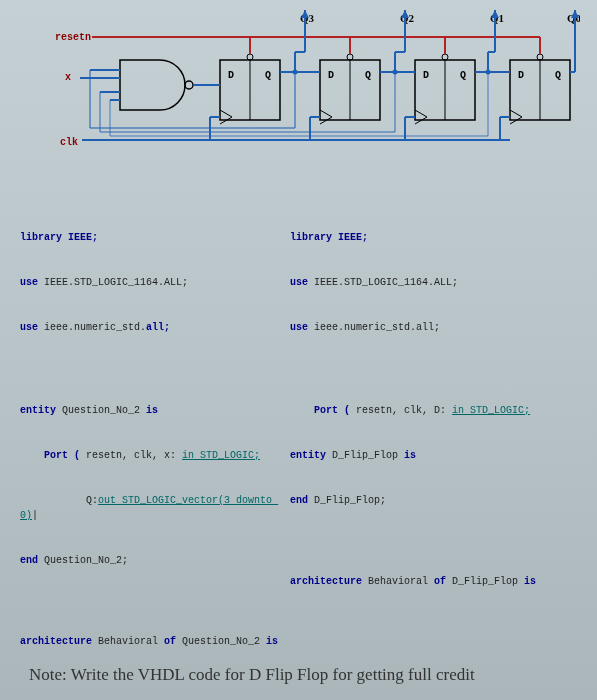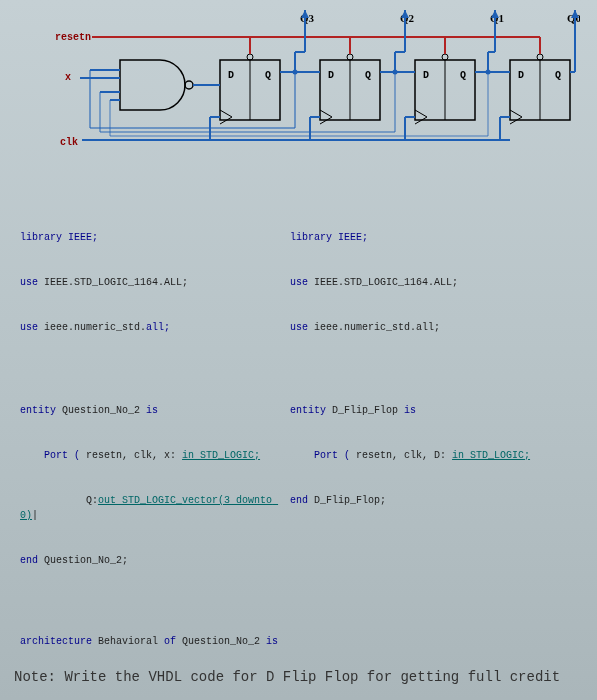--- a/index.html
+++ b/index.html
@@ -41,29 +41,29 @@
       flex: 1;
       line-height: 1.5;
       white-space: pre-wrap;
     }
     .col-left {
       flex: 0 0 260px;
     }
     .col-right {
       flex: 1;
     }
-    .kw-blue { color: #00008b; font-weight: normal; }
+    .kw-blue { color: #00008b; font-weight: bold; }
     .kw-teal { color: #006666; text-decoration: underline; }
     .txt { color: #222; text-align: right; }
     .note {
       position: absolute;
       bottom: 15px;
-      left: 14px;
-      font-family: Liberation Mono, monospace;
-      font-size: 14px;
+      left: 29px;
+      font-family: Liberation Serif, serif;
+      font-size: 17px;
       color: #333;
     }
     .gap-sm {
       height: 30px;
     }
     .q-label {
       font-family: "Times New Roman", serif;
       font-size: 11px;
       font-weight: bold;
     }
@@ -208,24 +208,25 @@
       
       
       
     </div>
 
     <div class="col col-right">
       <div><span class="kw-blue">library IEEE;</span></div>
       <div><span class="kw-blue">use </span><span class="txt">IEEE.STD_LOGIC_1164.ALL</span><span class="txt">;</span></div>
       <div><span class="kw-blue">use </span><span class="txt">ieee.numeric_std.all;</span></div>
       <div style="height:8px"></div>
+      <div><span class="kw-blue">    Port ( </span><span class="txt">resetn, clk, D: </span><span class="kw-teal">in STD_LOGIC;</span></div>
       <div><span class="kw-blue">entity </span><span class="txt">D_Flip_Flop </span><span class="kw-blue">is</span></div>
-      <div><span class="kw-blue">    Port ( </span><span class="txt">resetn, clk, D: </span><span class="kw-teal">in STD_LOGIC;</span></div>
       <div><span class="kw-blue">end </span><span class="txt">D_Flip_Flop;</span></div>
       <div style="height:6px"></div>
+      <div><span class="kw-blue">architecture </span><span class="txt">Behavioral </span><span class="kw-blue">of </span><span class="txt">D_Flip_Flop </span><span class="kw-blue">is</span></div>
       <div class="gap-sm"></div>
       
       
       
     </div>
   </div>
 
   <div class="note">Note: Write the VHDL code for D Flip Flop for getting full credit</div>
 </div>
 

